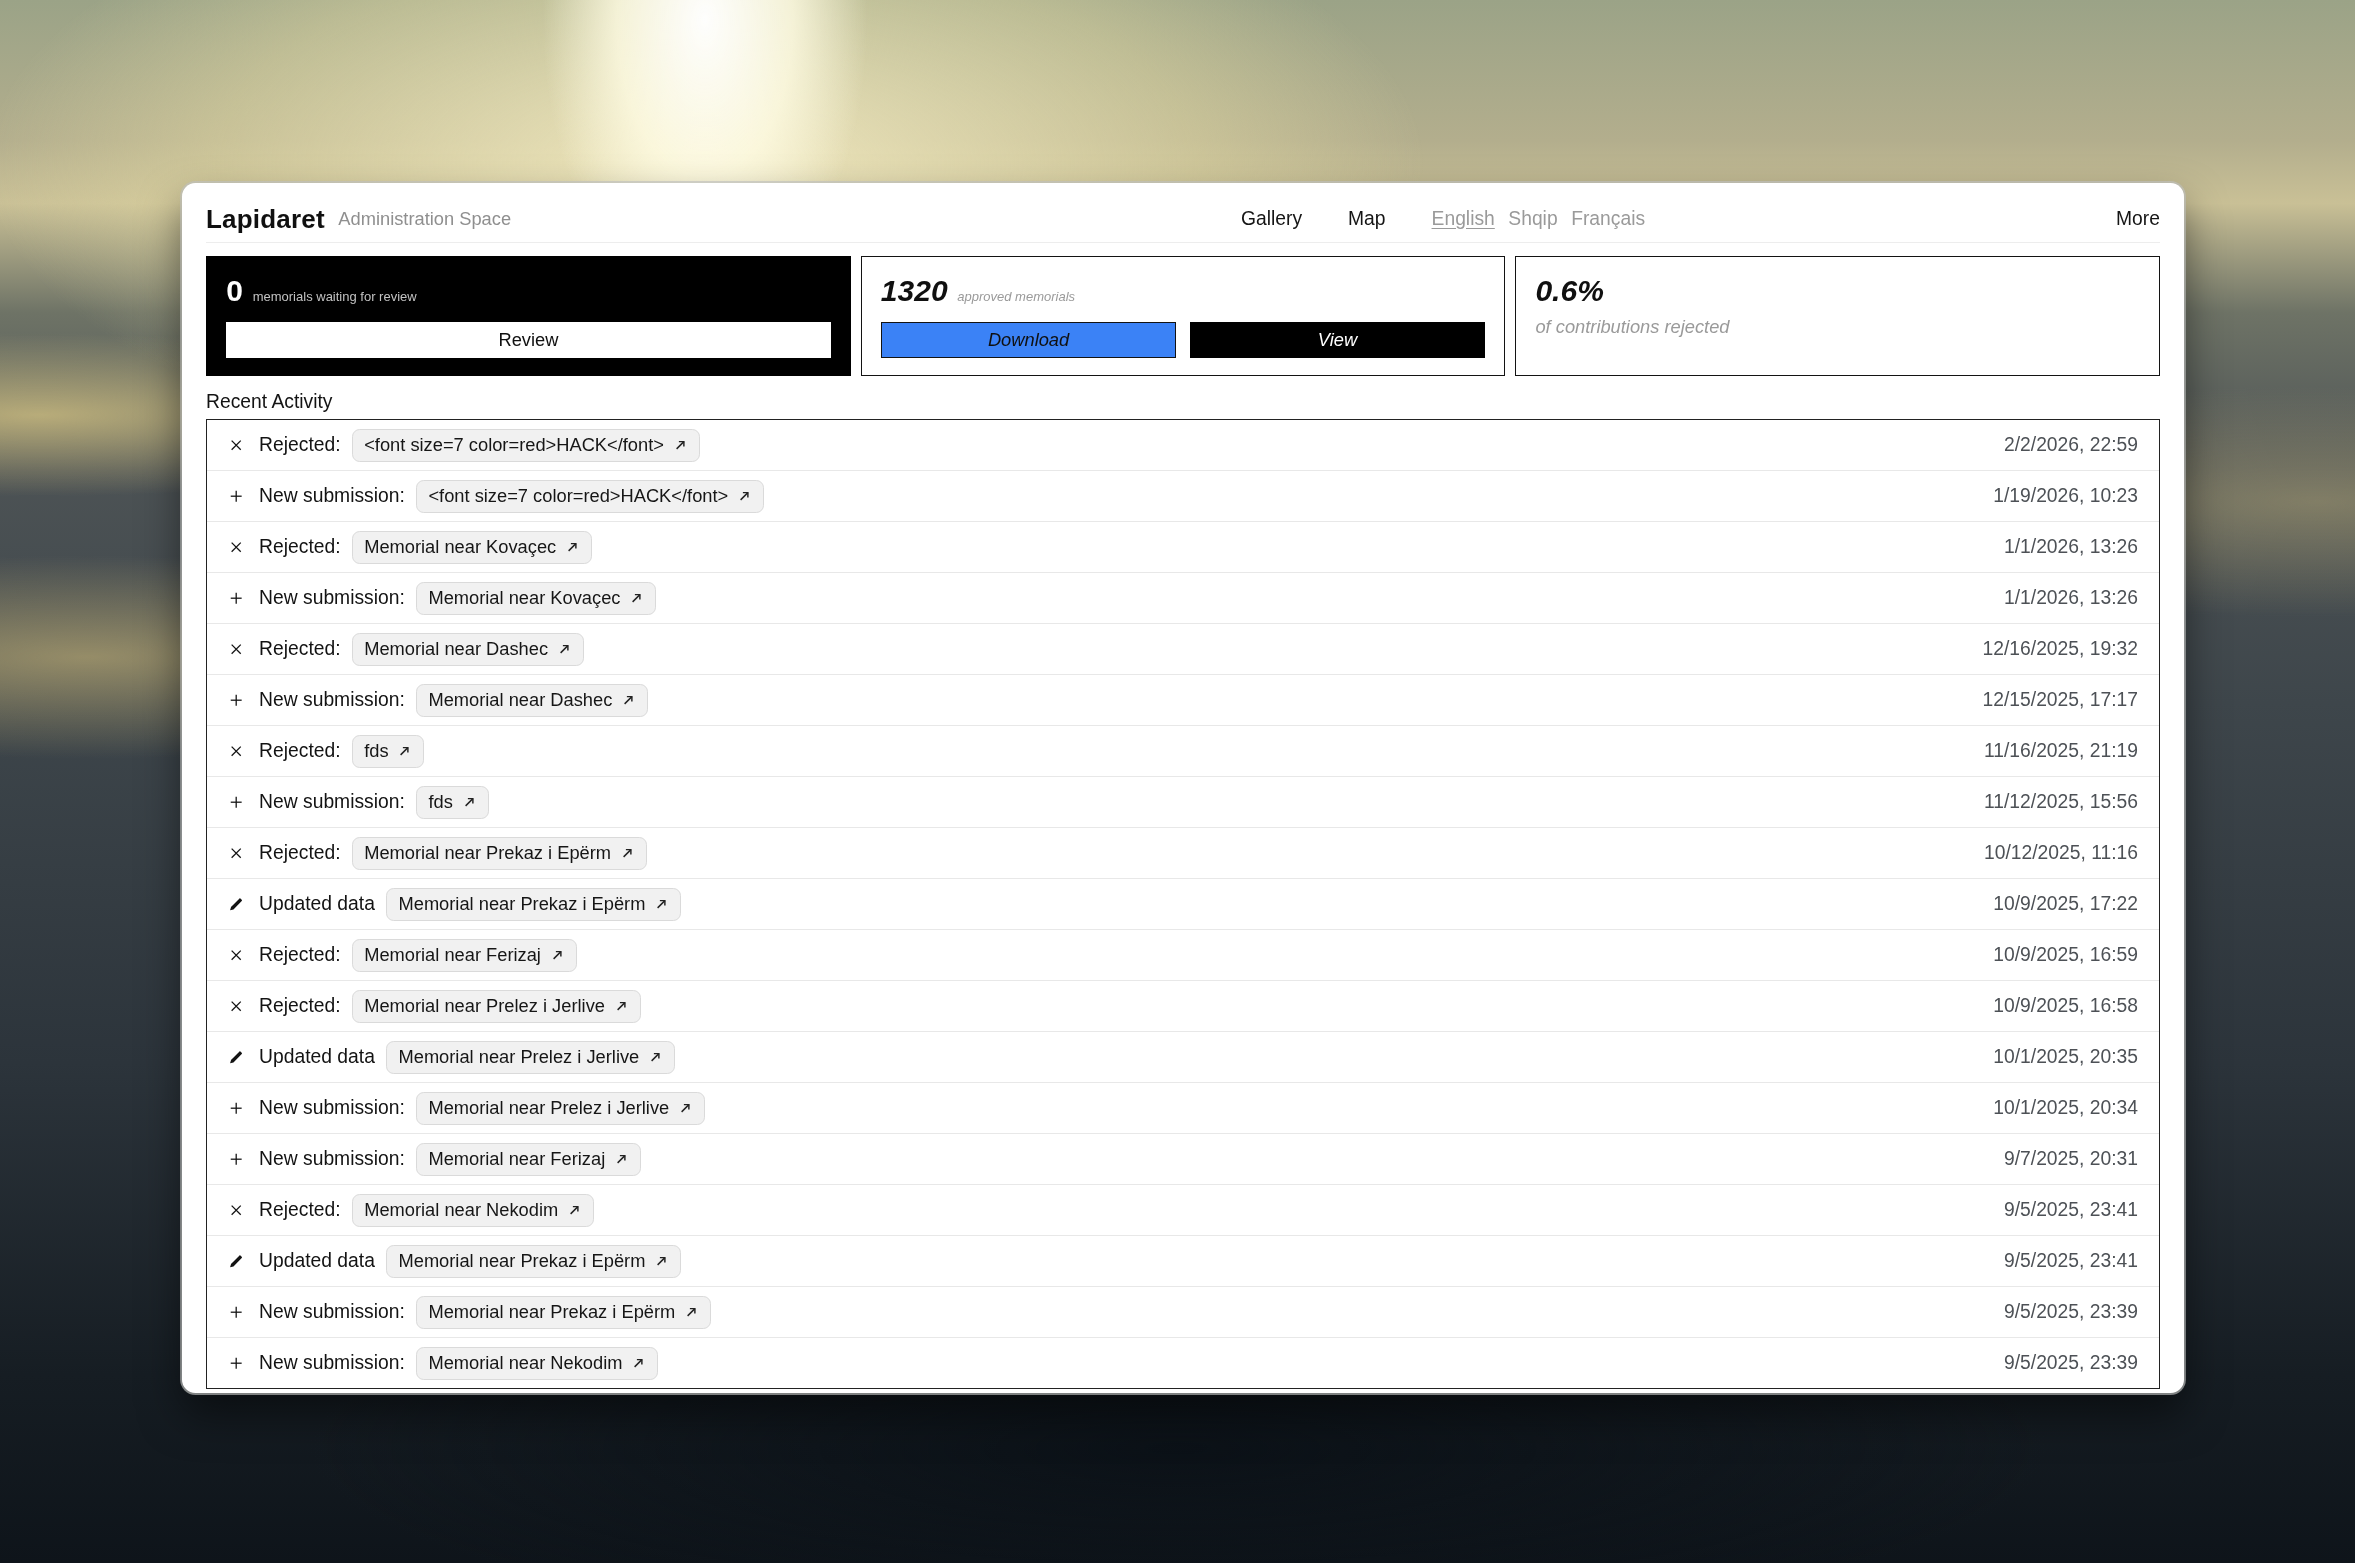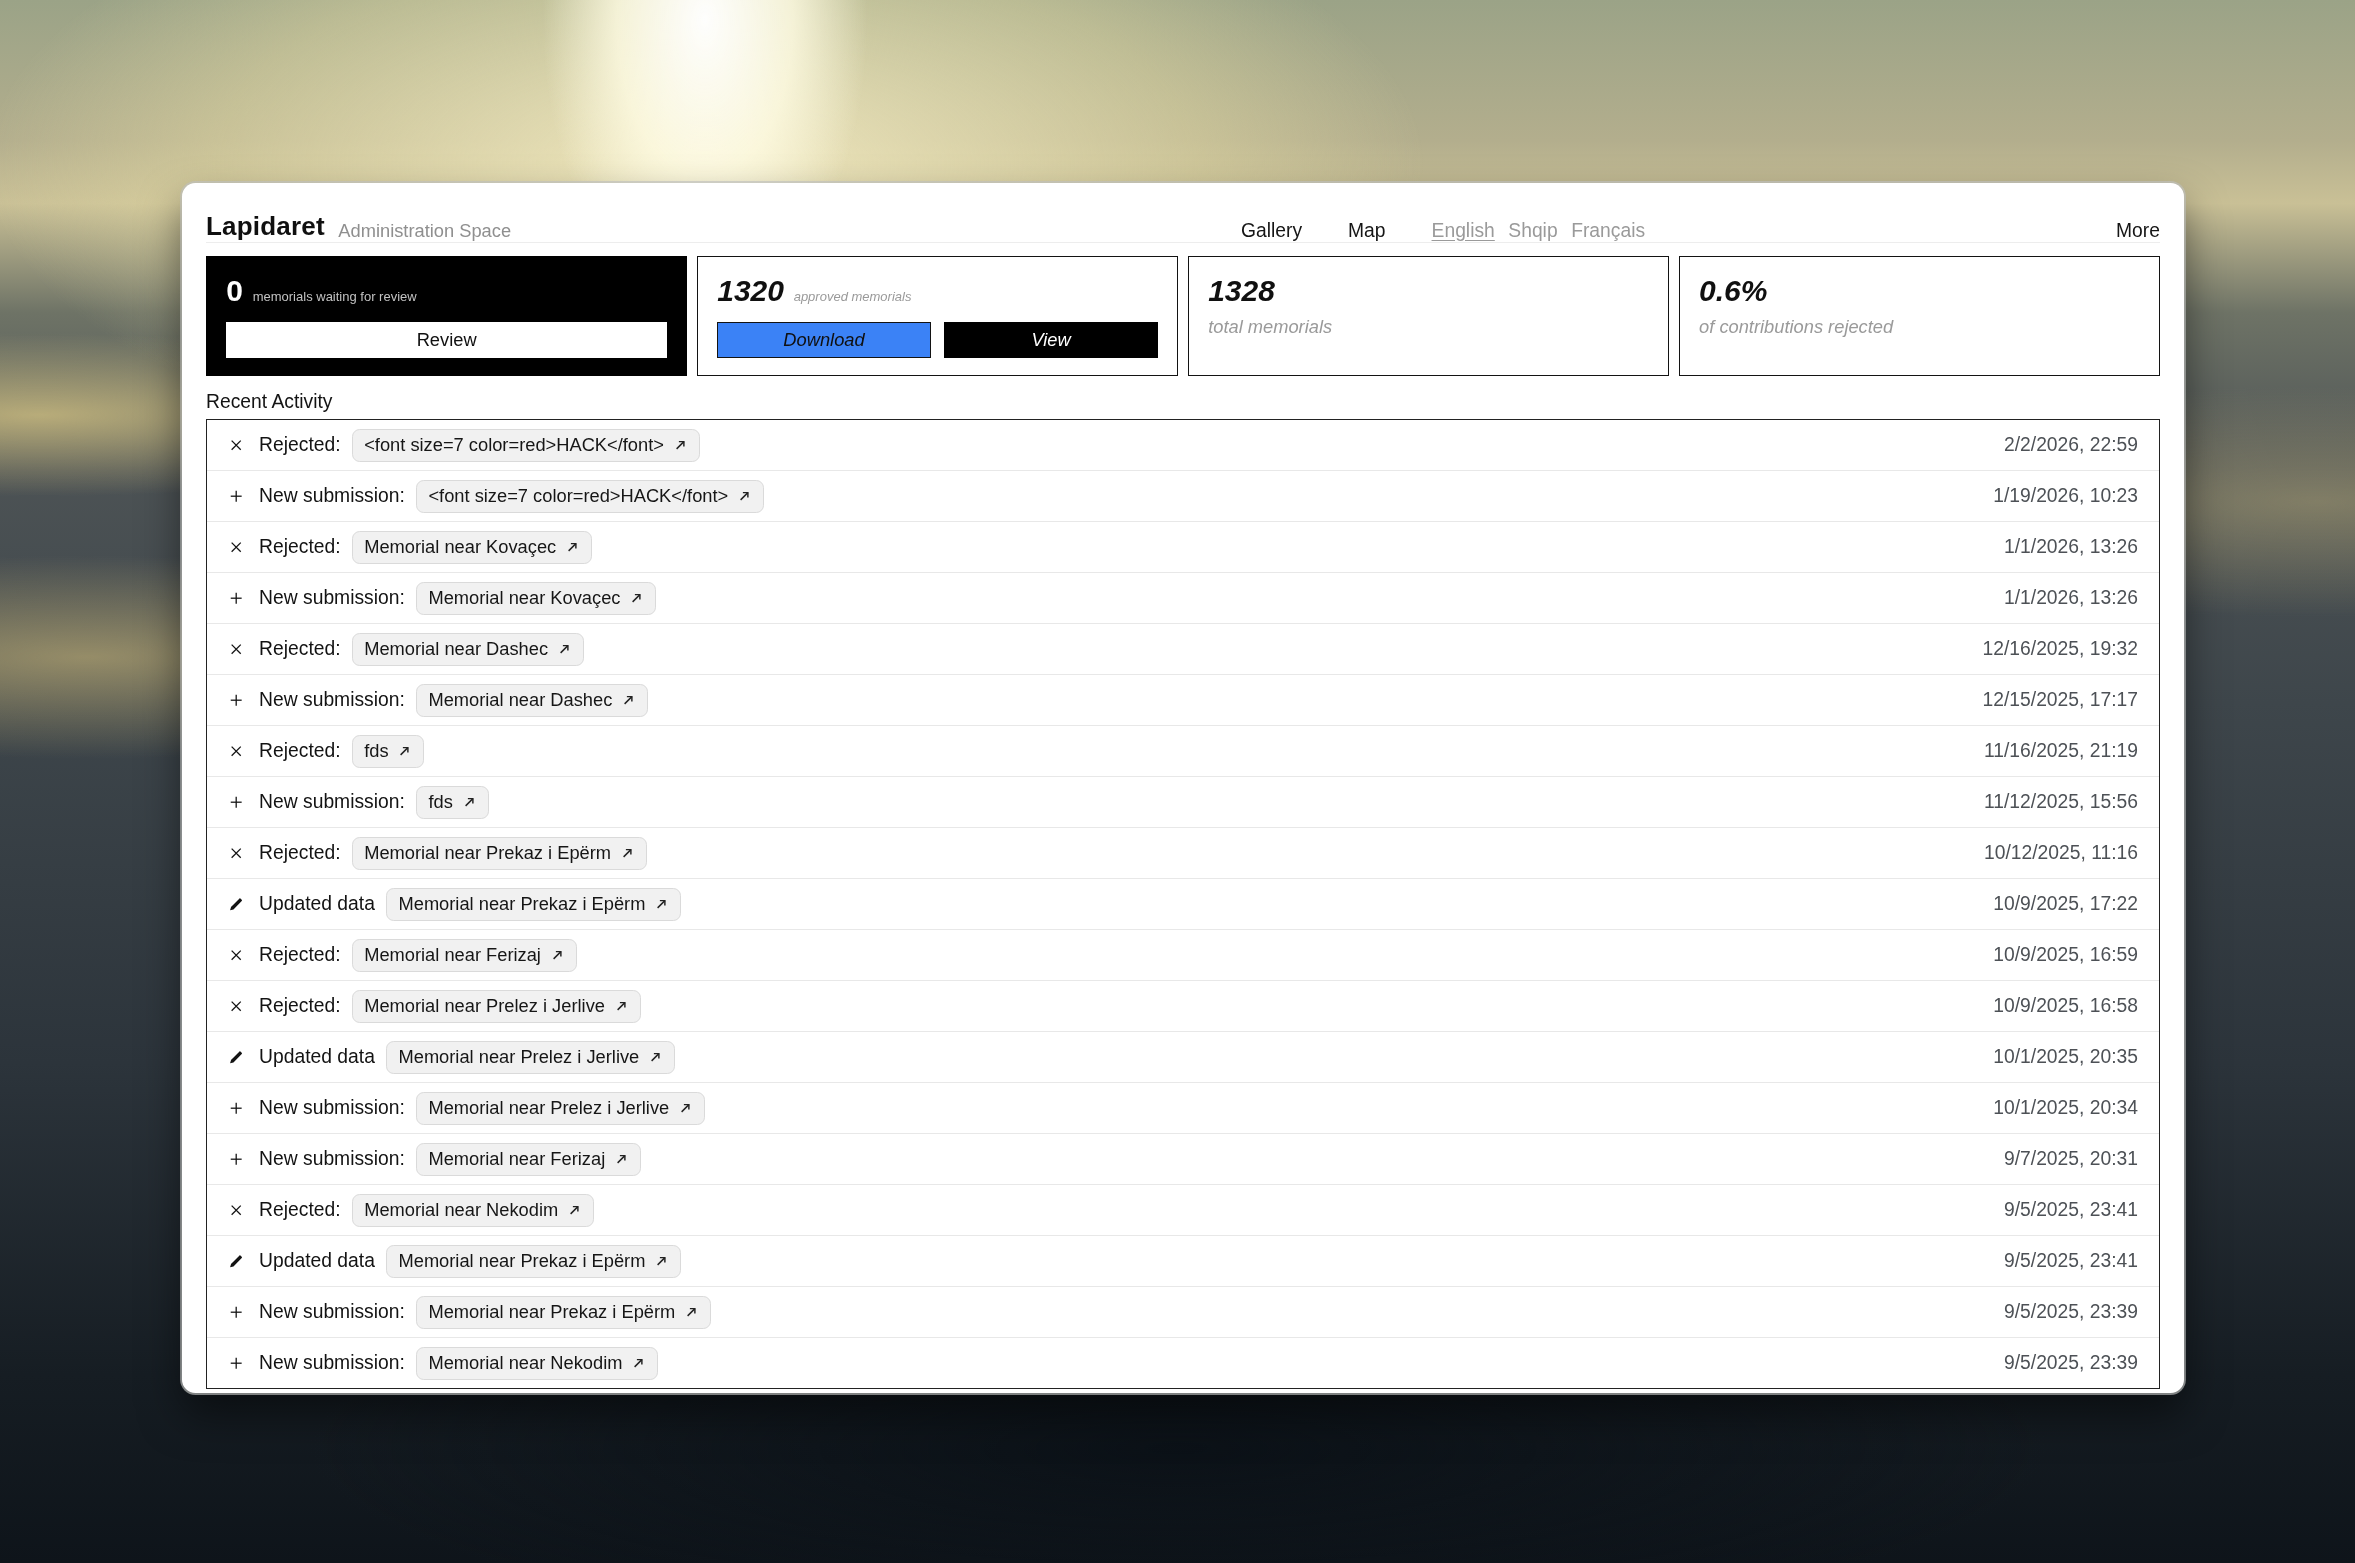--- a/index.html
+++ b/index.html
@@ -16,21 +16,21 @@
       radial-gradient(ellipse 1159px 251px at 1178px 1448px, rgba(10,16,22,0.85), rgba(10,16,22,0) 75%),
       linear-gradient(180deg,#9ba387 0%,#b3ae8d 9%,#c9c096 13%,#6e7366 20%,#4d5355 30%,#3e464b 45%,#2c343b 68%,#161d23 88%,#0e141a 100%);
   }
   .app-card{
     position:absolute;left:182px;top:183px;width:2002px;height:1210px;
     background:var(--card-bg,#fff);border-radius:13.5px;
     box-shadow:0 0 0 1.9px rgba(190,192,190,.65), 0 21px 42px rgba(0,0,0,.5);
     padding:0 24px;box-sizing:border-box;
   }
   
-  .hdr{height:45px;display:flex;align-items:flex-end;border-bottom:1px solid #ededed;padding-top:13.5px;}
+  .hdr{height:45px;display:flex;align-items:center;border-bottom:1px solid #ededed;padding-top:13.5px;}
   .hdr-title{font-size:26px;font-weight:700;color:#101010;letter-spacing:0.2px;}
   .hdr-sub{font-size:18.3px;color:#8f8f8f;margin-left:13.5px;}
   .hdr-nav{display:flex;align-items:center;gap:46px;margin-left:auto;font-size:19.3px;color:#151515;}
   .hdr-nav .navlink{cursor:pointer;}
   .lang-group{display:flex;align-items:center;gap:13.5px;color:#9a9a9a;}
   .lang{cursor:pointer;}
   .lang.active{text-decoration:underline;text-underline-offset:2.9px;}
   .more-link{margin-left:425px;color:#151515;cursor:pointer;}
   
   .stats{display:flex;gap:9.7px;margin-top:13.5px;height:120px;}
@@ -96,24 +96,20 @@
       <div class="stat-line">
         <span class="stat-num">1320</span>
         <span class="stat-label">approved memorials</span>
       </div>
       <div class="btn-row">
         <div class="btn btn-white">Download</div>
         <div class="btn btn-black">View</div>
       </div>
     </div>
 
-    <div class="stat-card stat-light">
-      <span class="stat-num">1328</span>
-      <span class="stat-label-block">total memorials</span>
-    </div>
 
     <div class="stat-card stat-light">
       <span class="stat-num">0.6%</span>
       <span class="stat-label-block">of contributions rejected</span>
     </div>
   </div>
 
   <div class="activity-heading">Recent Activity</div>
 
   <div class="activity-list" id="activity-list">

